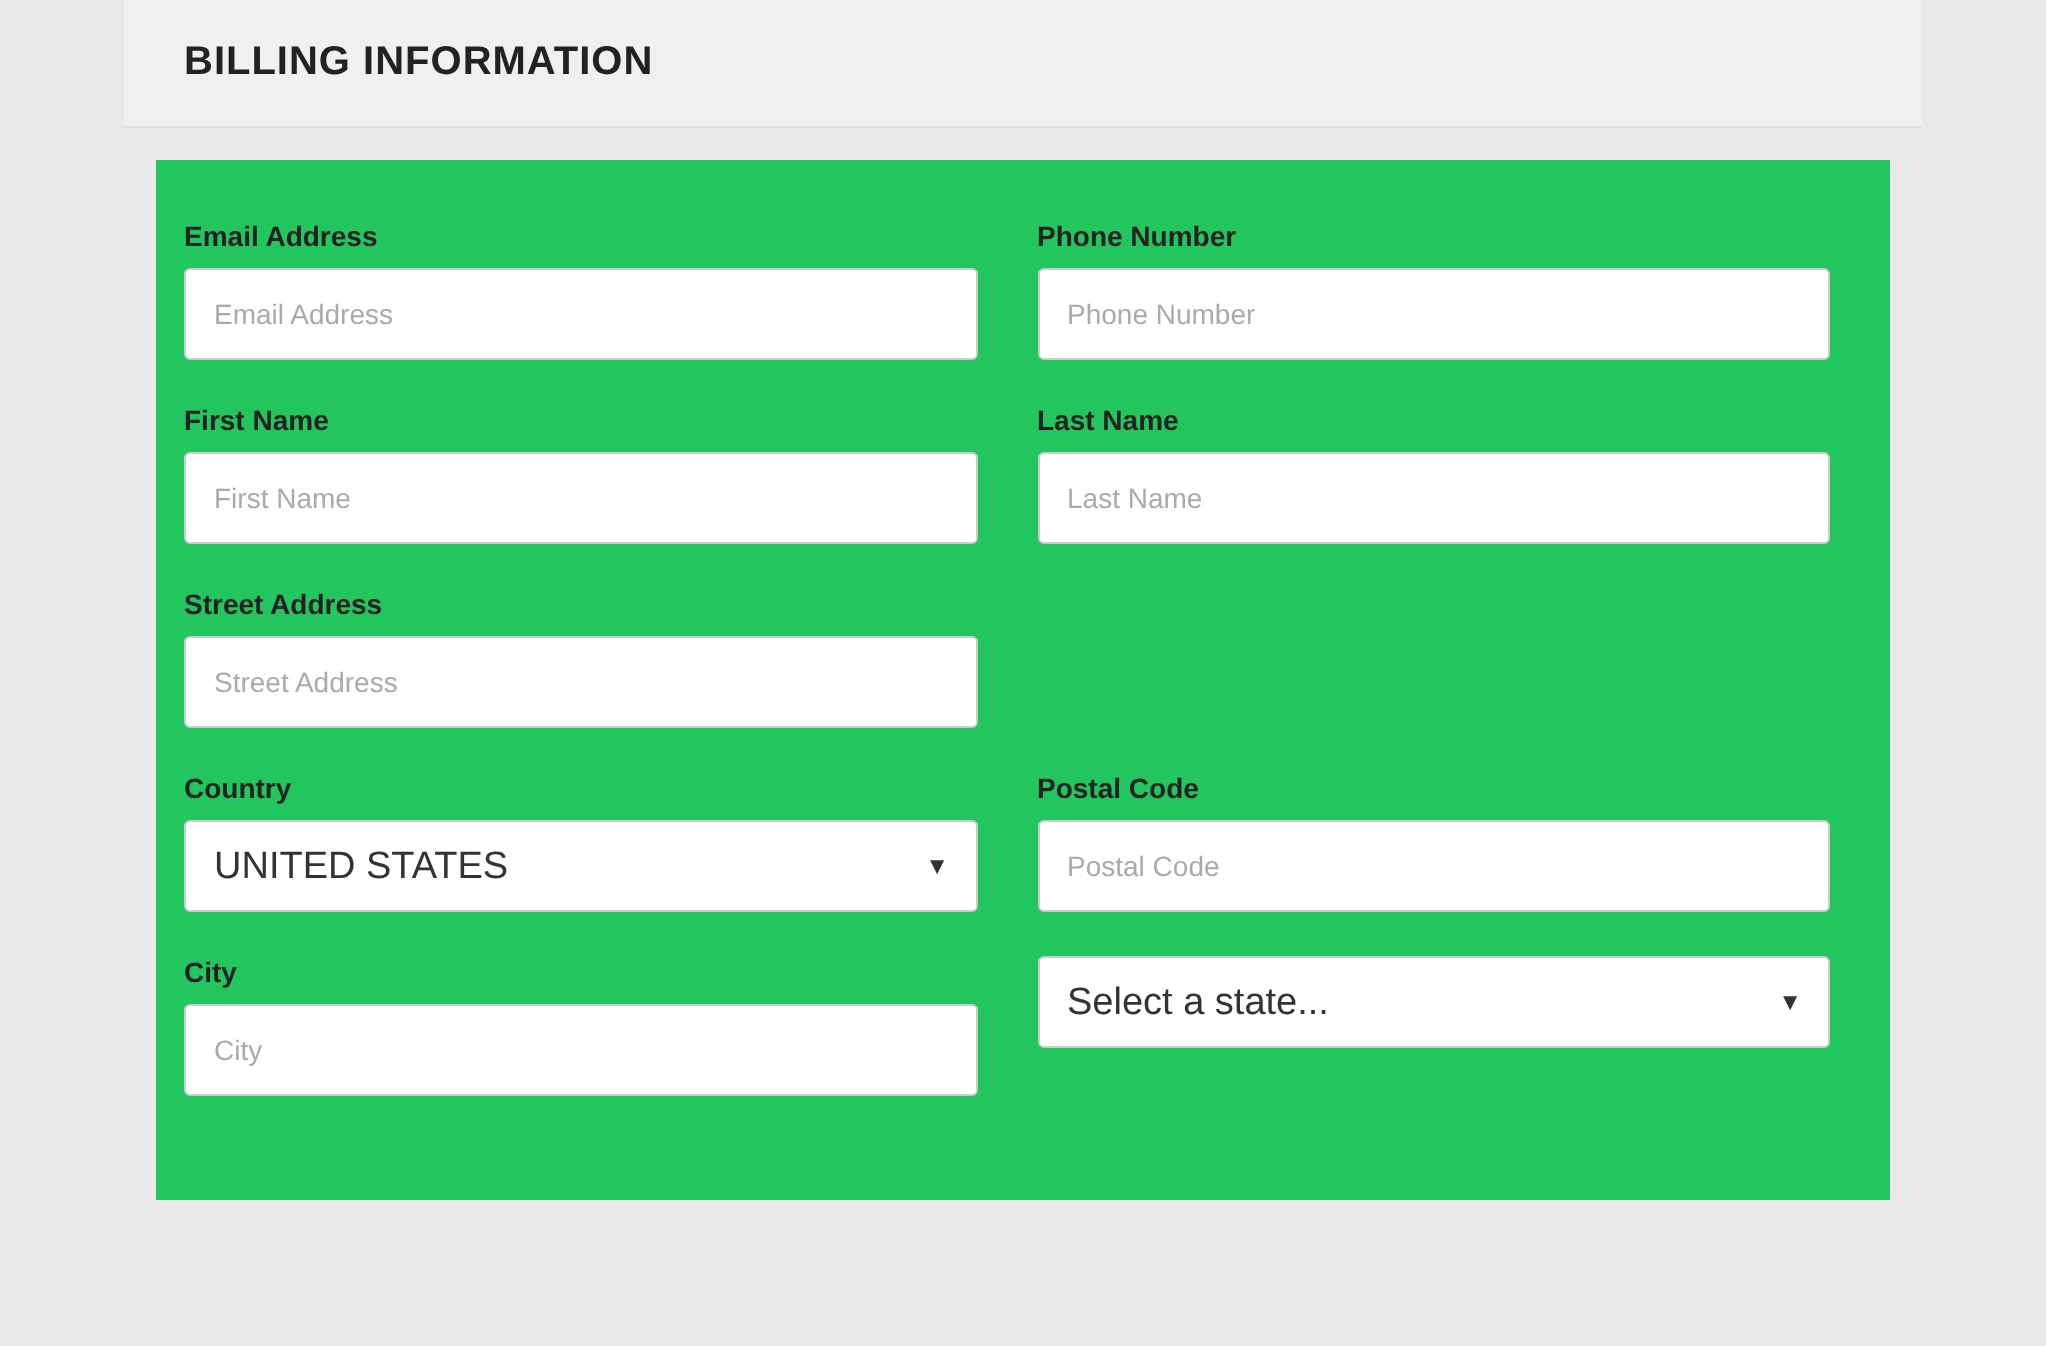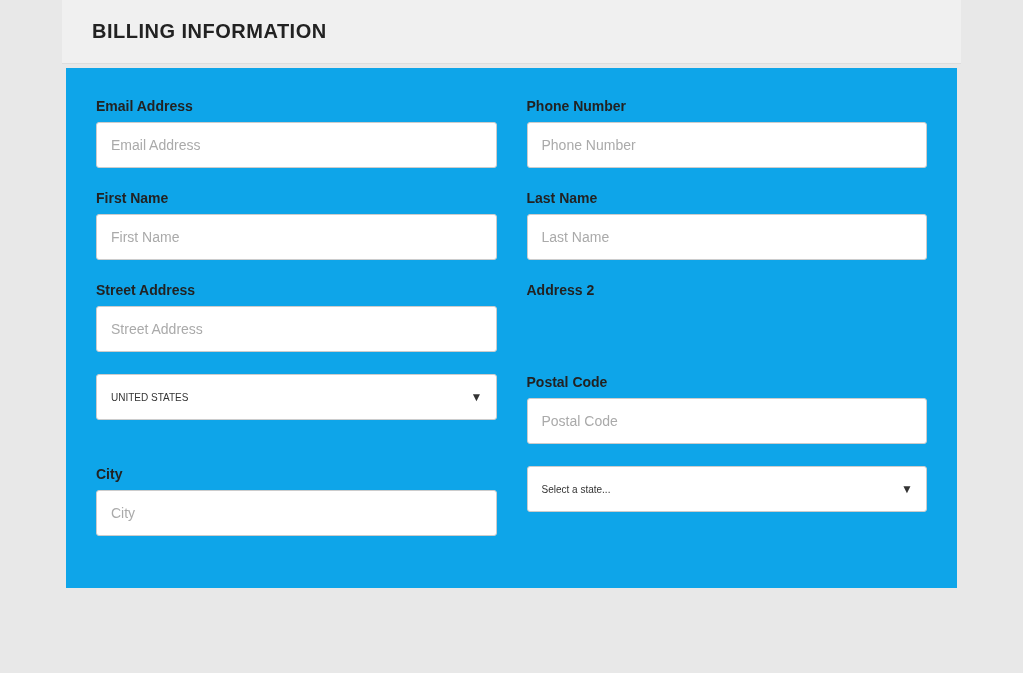--- a/index.html
+++ b/index.html
@@ -31,23 +31,23 @@
     }
 
     .header-title {
       font-size: 20px;
       font-weight: 800;
       color: #222;
       letter-spacing: 0.5px;
     }
 
     .form-container {
-      background: #0ea5e9;
-      margin: 4px;
-      padding: 30px 30px 30px 30px;
+      background: #22c55e;
+      margin: 16px;
+      padding: 30px 30px 30px 14px;
     }
 
     .form-grid {
       display: grid;
       grid-template-columns: 1fr 1fr;
       gap: 0 30px;
     }
 
     .form-group {
       margin-bottom: 22px;
@@ -82,21 +82,21 @@
       position: relative;
       width: 100%;
     }
 
     .form-select {
       width: 100%;
       height: 46px;
       border: 1px solid #ccc;
       border-radius: 3px;
       padding: 0 14px;
-      font-size: 10px;
+      font-size: 19px;
       color: #333;
       background: #fff;
       outline: none;
       appearance: none;
       -webkit-appearance: none;
       cursor: pointer;
     }
 
     .select-arrow {
       position: absolute;
@@ -138,24 +138,24 @@
         <label class="form-label">Last Name</label>
         <input type="text" class="form-input" placeholder="Last Name" style="">
       </div>
 
       <div class="form-group">
         <label class="form-label">Street Address</label>
         <input type="text" class="form-input" placeholder="Street Address" style="">
       </div>
 
       <div class="form-group">
-        <label class="form-label">Address 2</label>
       </div>
 
       <div class="form-group">
+        <label class="form-label">Country</label>
         <div class="form-select-wrapper">
           <select class="form-select">
             <option value="US">UNITED STATES</option>
             <option value="CA">CANADA</option>
             <option value="UK">UNITED KINGDOM</option>
             <option value="AU">AUSTRALIA</option>
           </select>
           <span class="select-arrow">▼</span>
         </div>
       </div>

